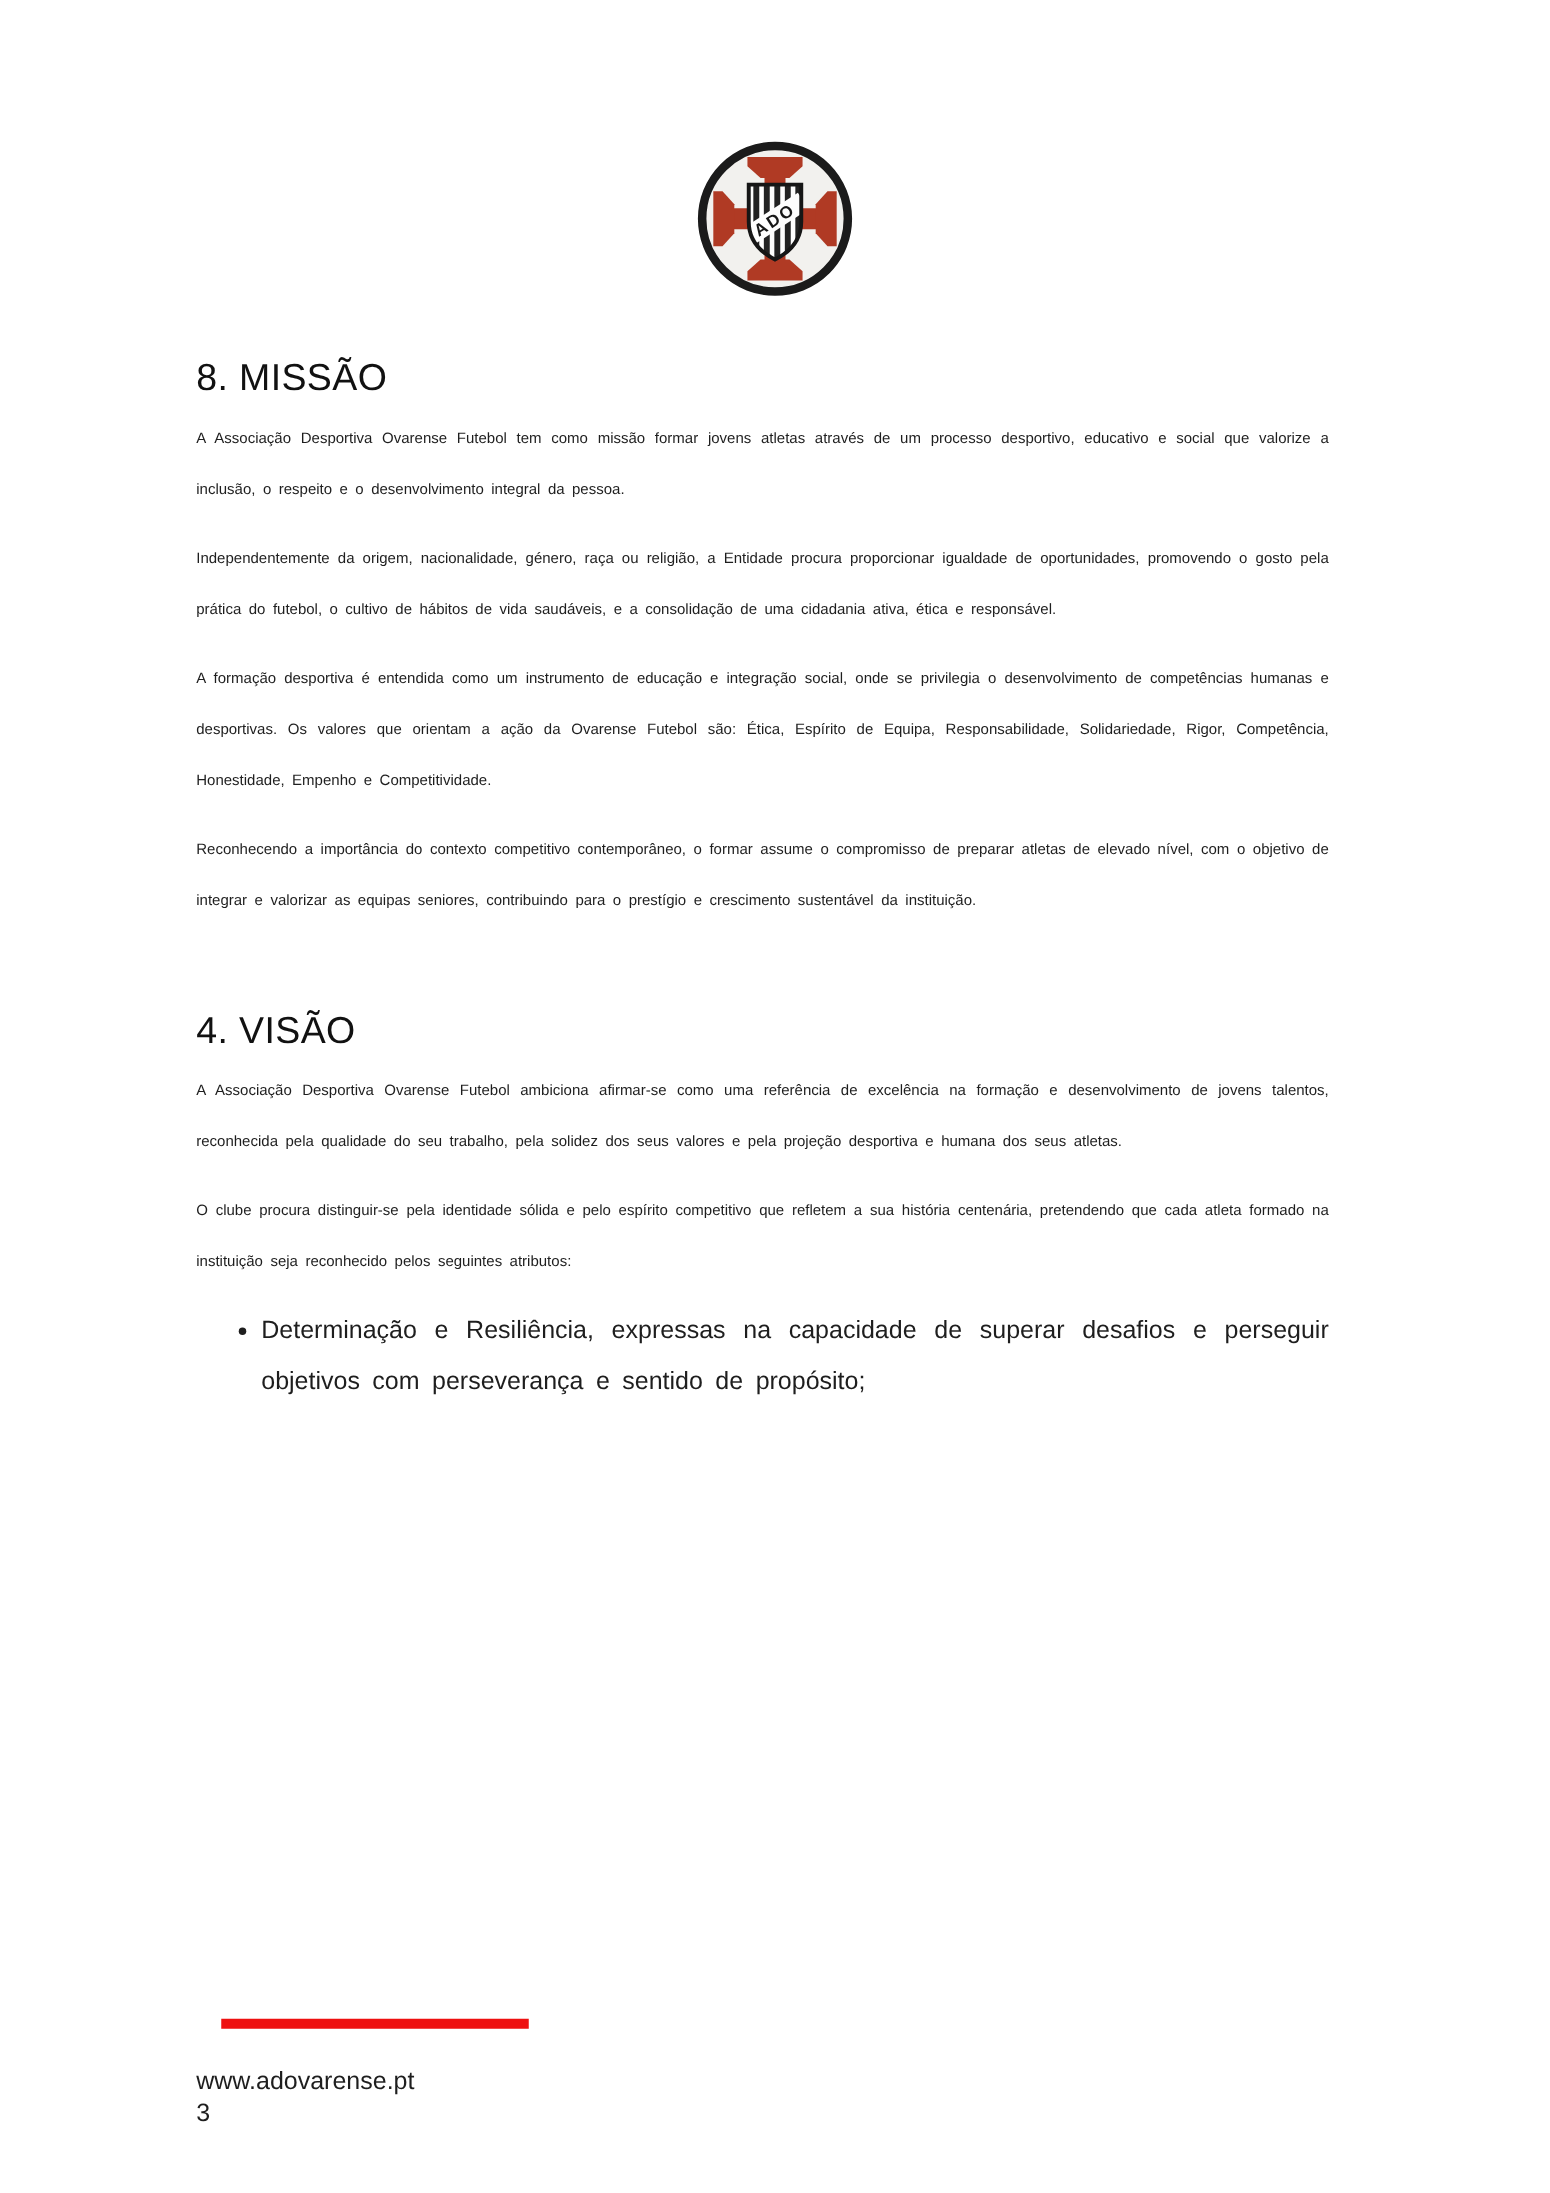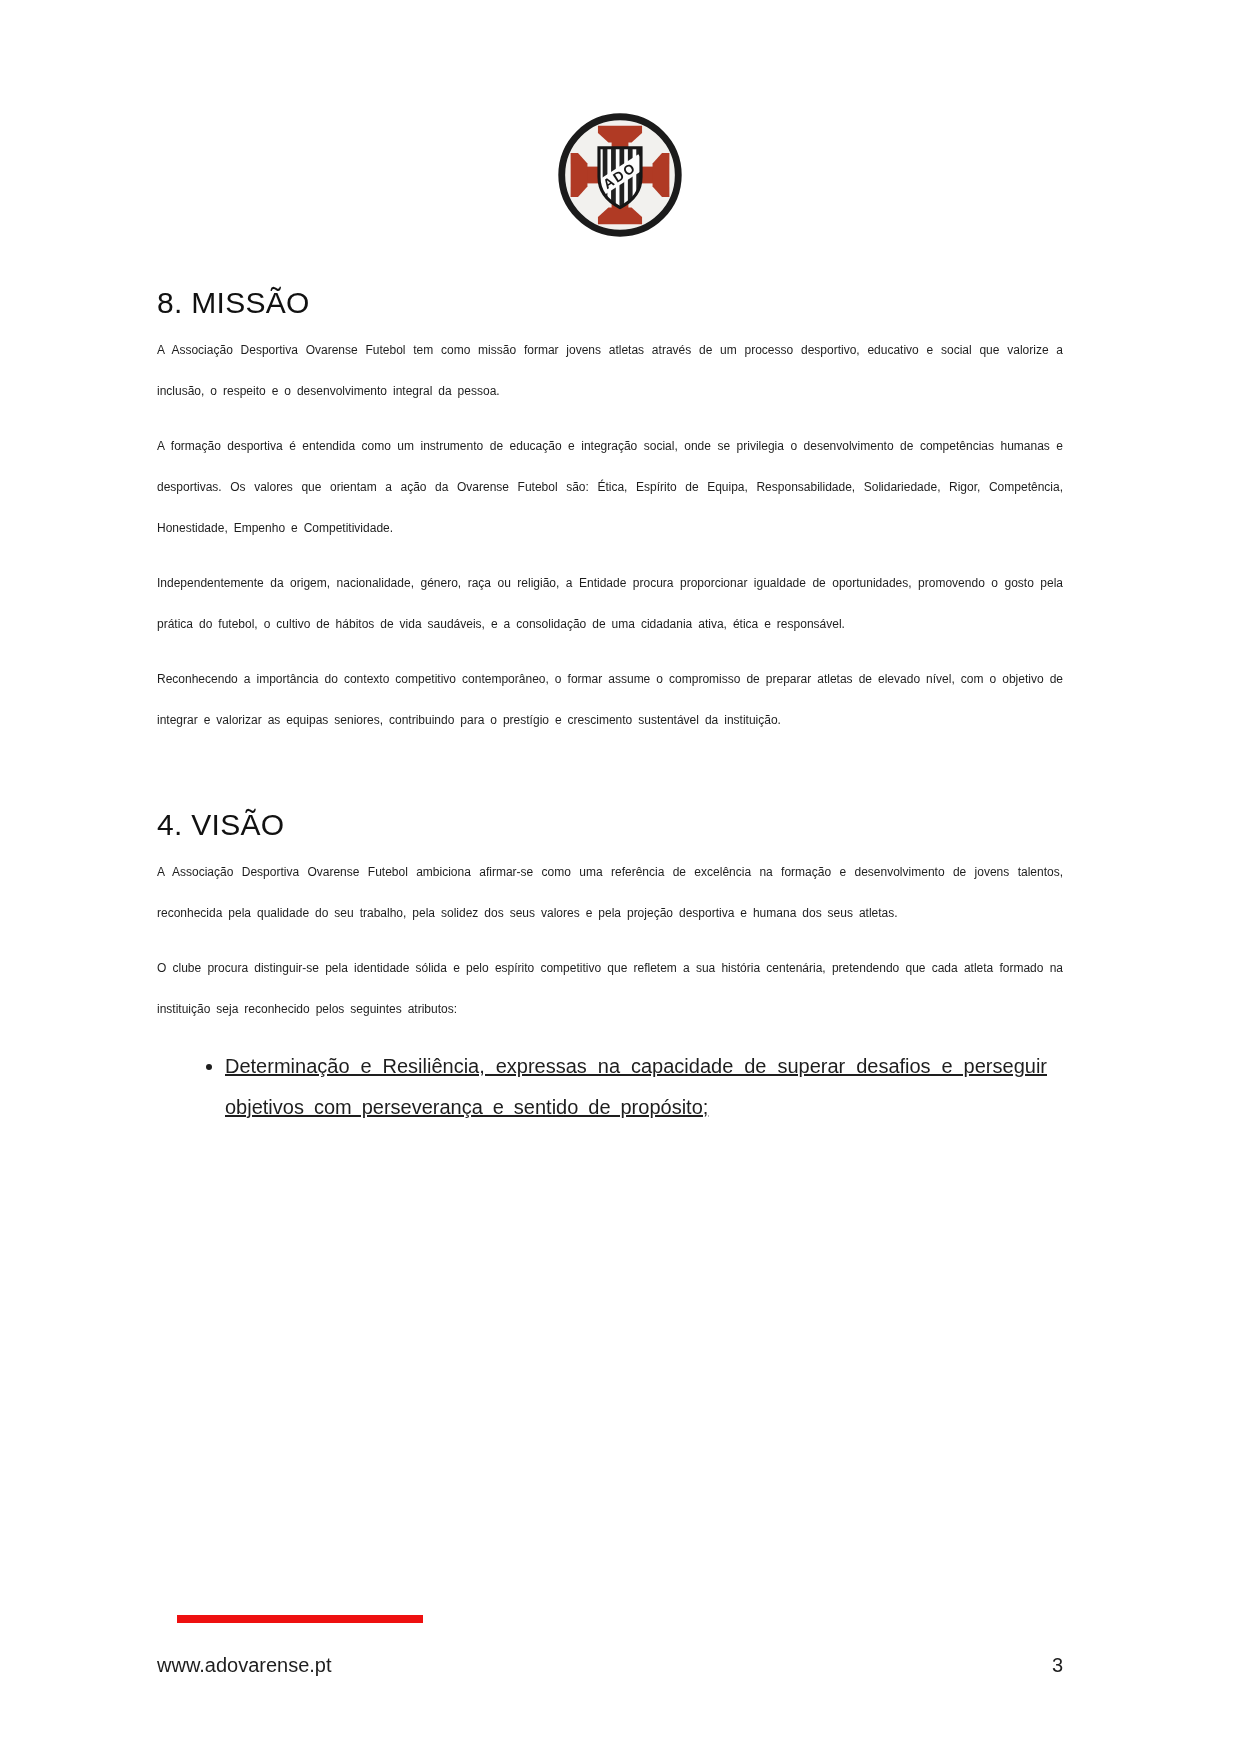--- a/index.html
+++ b/index.html
@@ -38,23 +38,22 @@
   .section + .section { margin-top: 66px; }
   .body-par {
     margin: 0 0 14px 0;
     font-size: 12px;
     line-height: 41px;
     text-align: justify;
     word-spacing: 0.22em;
     color: #1e1e1e;
   }
   .bullet-list {
-    margin: 16px;
+    margin: 0;
     padding: 0 0 0 52px;
-    text-decoration: underline;
   }
   .bullet-list li {
     list-style: disc outside;
     font-size: 20px;
     line-height: 41px;
     text-align: justify;
     word-spacing: 0.22em;
     color: #1e1e1e;
   }
   .footer-bar {
@@ -69,20 +68,21 @@
     position: absolute;
     top: 1652px;
     left: 157px;
     width: 906px;
     display: flex;
     justify-content: space-between;
     align-items: baseline;
     font-size: 20px;
     line-height: 26px;
     color: #1e1e1e;
+    flex-direction: column;
   }
   .footer-link { text-decoration: none; color: #1e1e1e; cursor: pointer; }
   .page-number { color: #1e1e1e; }
 </style>
 </head>
 <body>
 
 <div class="page">
 
   <div class="logo-wrap">
@@ -117,22 +117,22 @@
         <path d="M40,34 H80 V62 Q80,81 60,91 Q40,81 40,62 Z" fill="none" stroke="#161616" stroke-width="3"></path>
       </g>
     </svg>
   </div>
 
   <main class="content">
 
     <section class="section">
       <h2 class="section-heading">8. MISSÃO</h2>
       <p class="body-par">A Associação Desportiva Ovarense Futebol tem como missão formar jovens atletas através de um processo desportivo, educativo e social que valorize a inclusão, o respeito e o desenvolvimento integral da pessoa.</p>
+      <p class="body-par">Independentemente da origem, nacionalidade, género, raça ou religião, a Entidade procura proporcionar igualdade de oportunidades, promovendo o gosto pela prática do futebol, o cultivo de hábitos de vida saudáveis, e a consolidação de uma cidadania ativa, ética e responsável.</p>
       <p class="body-par">A formação desportiva é entendida como um instrumento de educação e integração social, onde se privilegia o desenvolvimento de competências humanas e desportivas. Os valores que orientam a ação da Ovarense Futebol são: Ética, Espírito de Equipa, Responsabilidade, Solidariedade, Rigor, Competência, Honestidade, Empenho e Competitividade.</p>
-      <p class="body-par">Independentemente da origem, nacionalidade, género, raça ou religião, a Entidade procura proporcionar igualdade de oportunidades, promovendo o gosto pela prática do futebol, o cultivo de hábitos de vida saudáveis, e a consolidação de uma cidadania ativa, ética e responsável.</p>
       <p class="body-par">Reconhecendo a importância do contexto competitivo contemporâneo, o formar assume o compromisso de preparar atletas de elevado nível, com o objetivo de integrar e valorizar as equipas seniores, contribuindo para o prestígio e crescimento sustentável da instituição.</p>
     </section>
 
     <section class="section">
       <h2 class="section-heading">4. VISÃO</h2>
       <p class="body-par">A Associação Desportiva Ovarense Futebol ambiciona afirmar-se como uma referência de excelência na formação e desenvolvimento de jovens talentos, reconhecida pela qualidade do seu trabalho, pela solidez dos seus valores e pela projeção desportiva e humana dos seus atletas.</p>
       <p class="body-par">O clube procura distinguir-se pela identidade sólida e pelo espírito competitivo que refletem a sua história centenária, pretendendo que cada atleta formado na instituição seja reconhecido pelos seguintes atributos:</p>
       <ul class="bullet-list">
         <li>Determinação e Resiliência, expressas na capacidade de superar desafios e perseguir objetivos com perseverança e sentido de propósito;</li>
       </ul>

